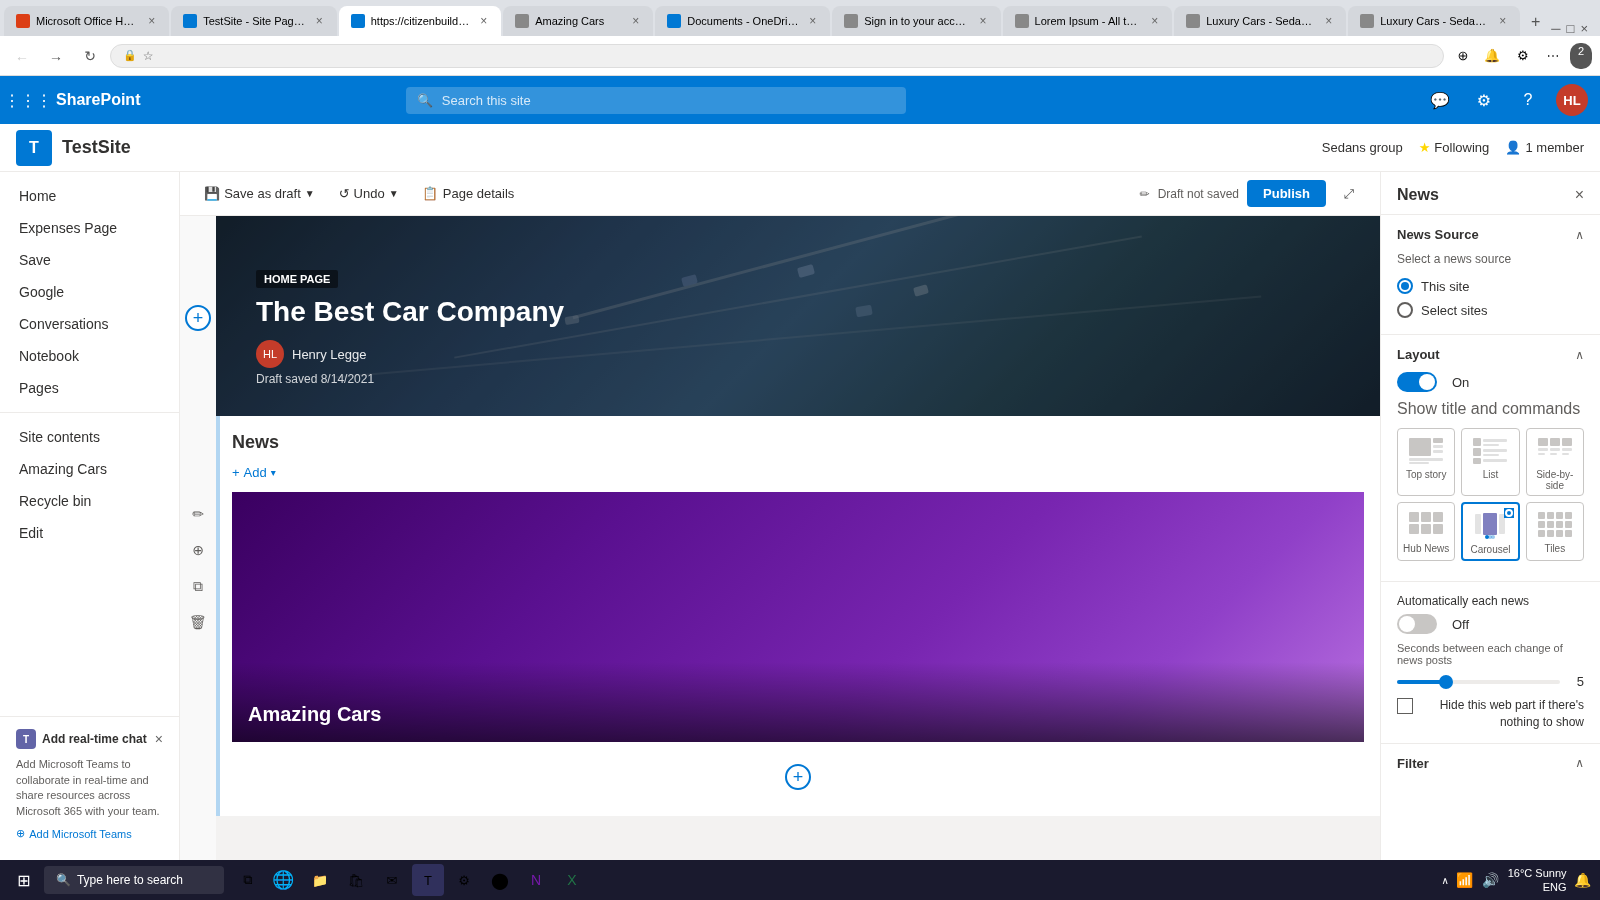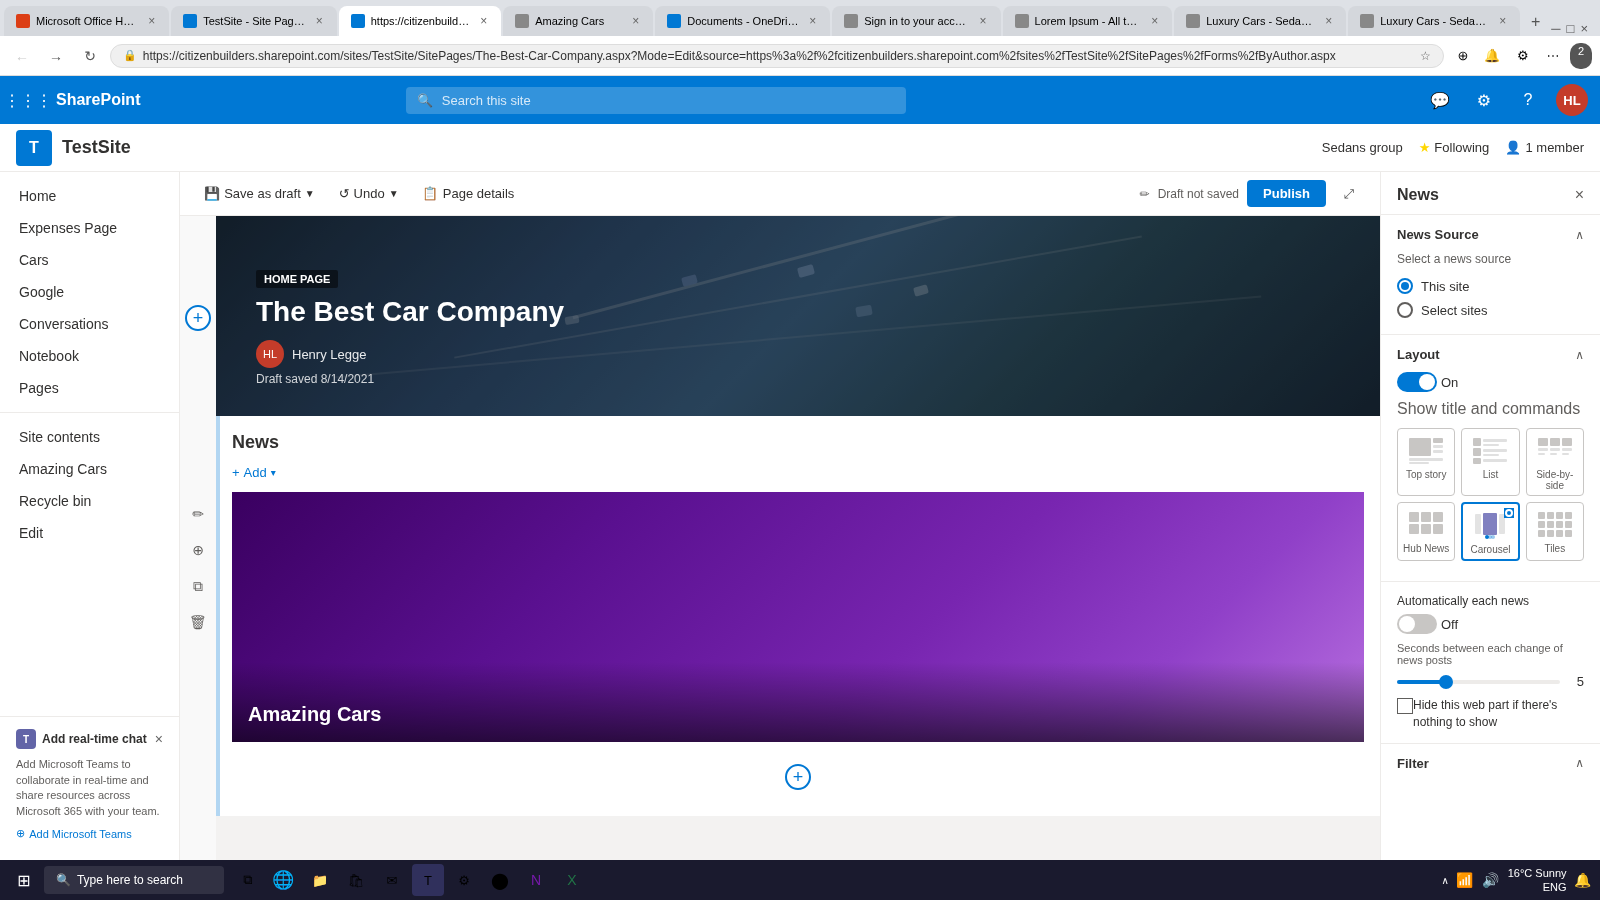--- a/index.html
+++ b/index.html
@@ -118,34 +118,34 @@
     .radio-circle.selected::after { content: ''; width: 8px; height: 8px; background: #0078d4; border-radius: 50%; }
     .radio-label { font-size: 13px; color: #323130; }
 
     
     .layout-grid { display: grid; grid-template-columns: repeat(3, 1fr); gap: 6px; margin-bottom: 8px; }
     .layout-option { border: 1px solid #c8c6c4; border-radius: 4px; padding: 8px 4px 4px; display: flex; flex-direction: column; align-items: center; gap: 4px; cursor: pointer; }
     .layout-option.selected { border: 2px solid #0078d4; }
     .layout-option-icon { width: 36px; height: 28px; display: flex; align-items: center; justify-content: center; }
     .layout-option-label { font-size: 10px; color: #605e5c; text-align: center; }
 
-    .toggle-row { display: flex; align-items: center; gap: 4px; margin-bottom: 8px; text-align: center; }
+    .toggle-row { display: flex; align-items: center; gap: 15px; margin-bottom: 8px; text-align: center; }
     .toggle { width: 40px; height: 20px; background: #0078d4; border-radius: 10px; position: relative; cursor: pointer; flex-shrink: 0; }
     .toggle::after { content: ''; position: absolute; width: 16px; height: 16px; background: white; border-radius: 50%; top: 2px; right: 2px; transition: all 0.2s; }
     .toggle.off { background: #c8c6c4; }
     .toggle.off::after { right: auto; left: 2px; }
     .toggle-label { font-size: 13px; color: #323130; }
     .slider-container { display: flex; align-items: center; gap: 8px; }
     .slider { flex: 1; height: 4px; background: #edebe9; border-radius: 2px; position: relative; cursor: pointer; }
     .slider-fill { height: 100%; background: #0078d4; border-radius: 2px; position: relative; }
     .slider-thumb { width: 14px; height: 14px; background: #0078d4; border-radius: 50%; position: absolute; right: -7px; top: -5px; cursor: pointer; }
     .slider-value { font-size: 13px; color: #323130; min-width: 16px; text-align: right; }
 
     
-    .checkbox-row { display: flex; align-items: flex-start; gap: 0; margin-top: 8px; }
+    .checkbox-row { display: flex; align-items: flex-start; gap: 15px; margin-top: 8px; text-align: right; }
     .checkbox { width: 16px; height: 16px; border: 1px solid #605e5c; display: flex; align-items: center; justify-content: center; flex-shrink: 0; cursor: pointer; margin-top: 1px; }
     .checkbox-label { font-size: 12px; color: #323130; line-height: 1.4; }
 
     .panel-filter { padding: 12px 16px; }
     .filter-header { display: flex; align-items: center; justify-content: space-between; }
     .filter-title { font-size: 13px; font-weight: 600; color: #323130; }
 
     .sp-page-wrapper { display: flex; flex: 1; overflow: hidden; }
 
     .page-left-controls { display: flex; flex-direction: column; align-items: center; padding: 8px 4px; gap: 8px; }
@@ -214,21 +214,20 @@
       <span style="font-size:13px;color:#555;cursor:pointer;">×</span>
     </div>
   </div>
 
   <div class="browser-toolbar">
     <div class="nav-btn disabled">←</div>
     <div class="nav-btn">→</div>
     <div class="nav-btn">↻</div>
     <div class="address-bar">
       <span class="address-bar-lock">🔒</span>
-      <span class="address-text">https://citizenbuilders.sharepoint.com/sites/TestSite/SitePages/The-Best-Car-Company.aspx?Mode=Edit&amp;source=https%3a%2f%2fcitizenbuilders.sharepoint.com%2fsites%2fTestSite%2fSitePages%2fForms%2fByAuthor.aspx</span>
       <span style="font-size:12px;color:#666;">☆</span>
     </div>
     <div class="browser-ext-icons">
       <div class="ext-icon">⊕</div>
       <div class="ext-icon">🔔</div>
       <div class="ext-icon">⚙</div>
       <div class="ext-icon">⋯</div>
       <div class="incognito-badge">2</div>
     </div>
   </div>
@@ -264,21 +263,21 @@
           <span>1 member</span>
         </div>
       </div>
     </div>
 
     <div class="sp-body">
 
       <div class="sp-nav">
         <div class="sp-nav-item">Home</div>
         <div class="sp-nav-item">Expenses Page</div>
-        <div class="sp-nav-item">Cars</div>
+        <div class="sp-nav-item">Save</div>
         <div class="sp-nav-item">Google</div>
         <div class="sp-nav-item">Conversations</div>
         <div class="sp-nav-item">Notebook</div>
         <div class="sp-nav-item">Pages</div>
         <div class="sp-nav-divider"></div>
         <div class="sp-nav-item">Site contents</div>
         <div class="sp-nav-item">Amazing Cars</div>
         <div class="sp-nav-item">Recycle bin</div>
         <div class="sp-nav-item">Edit</div>
 

